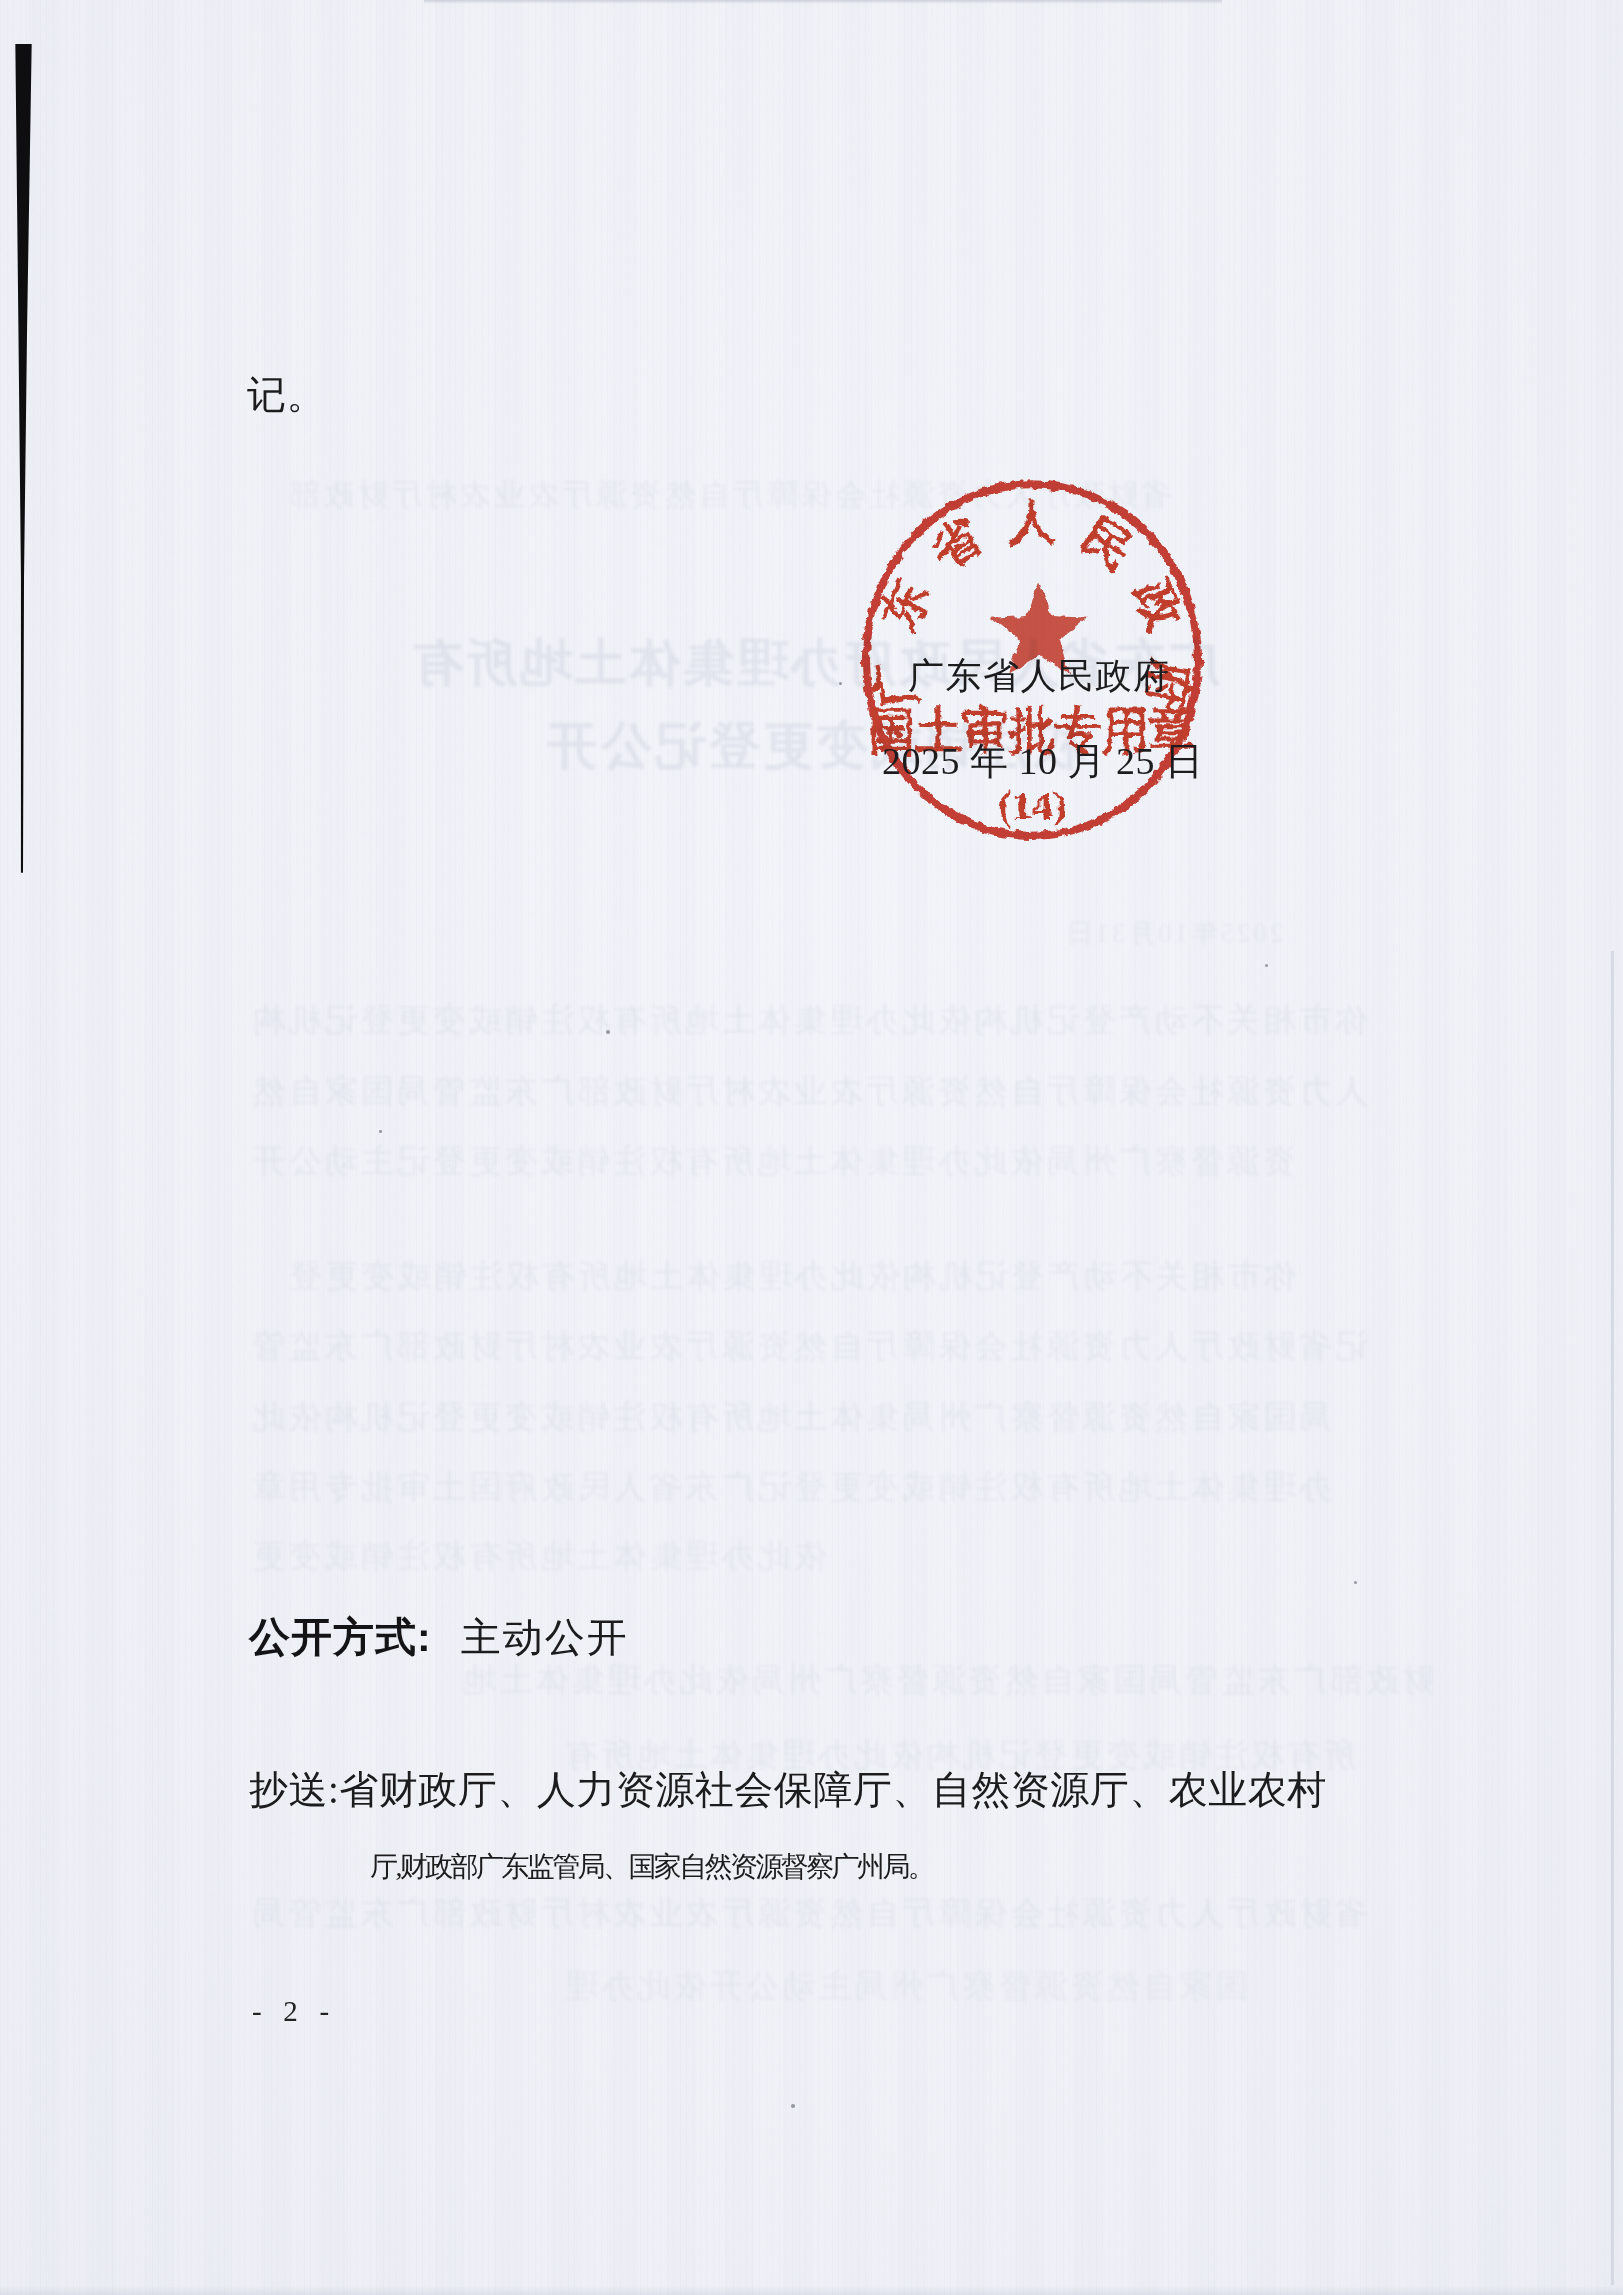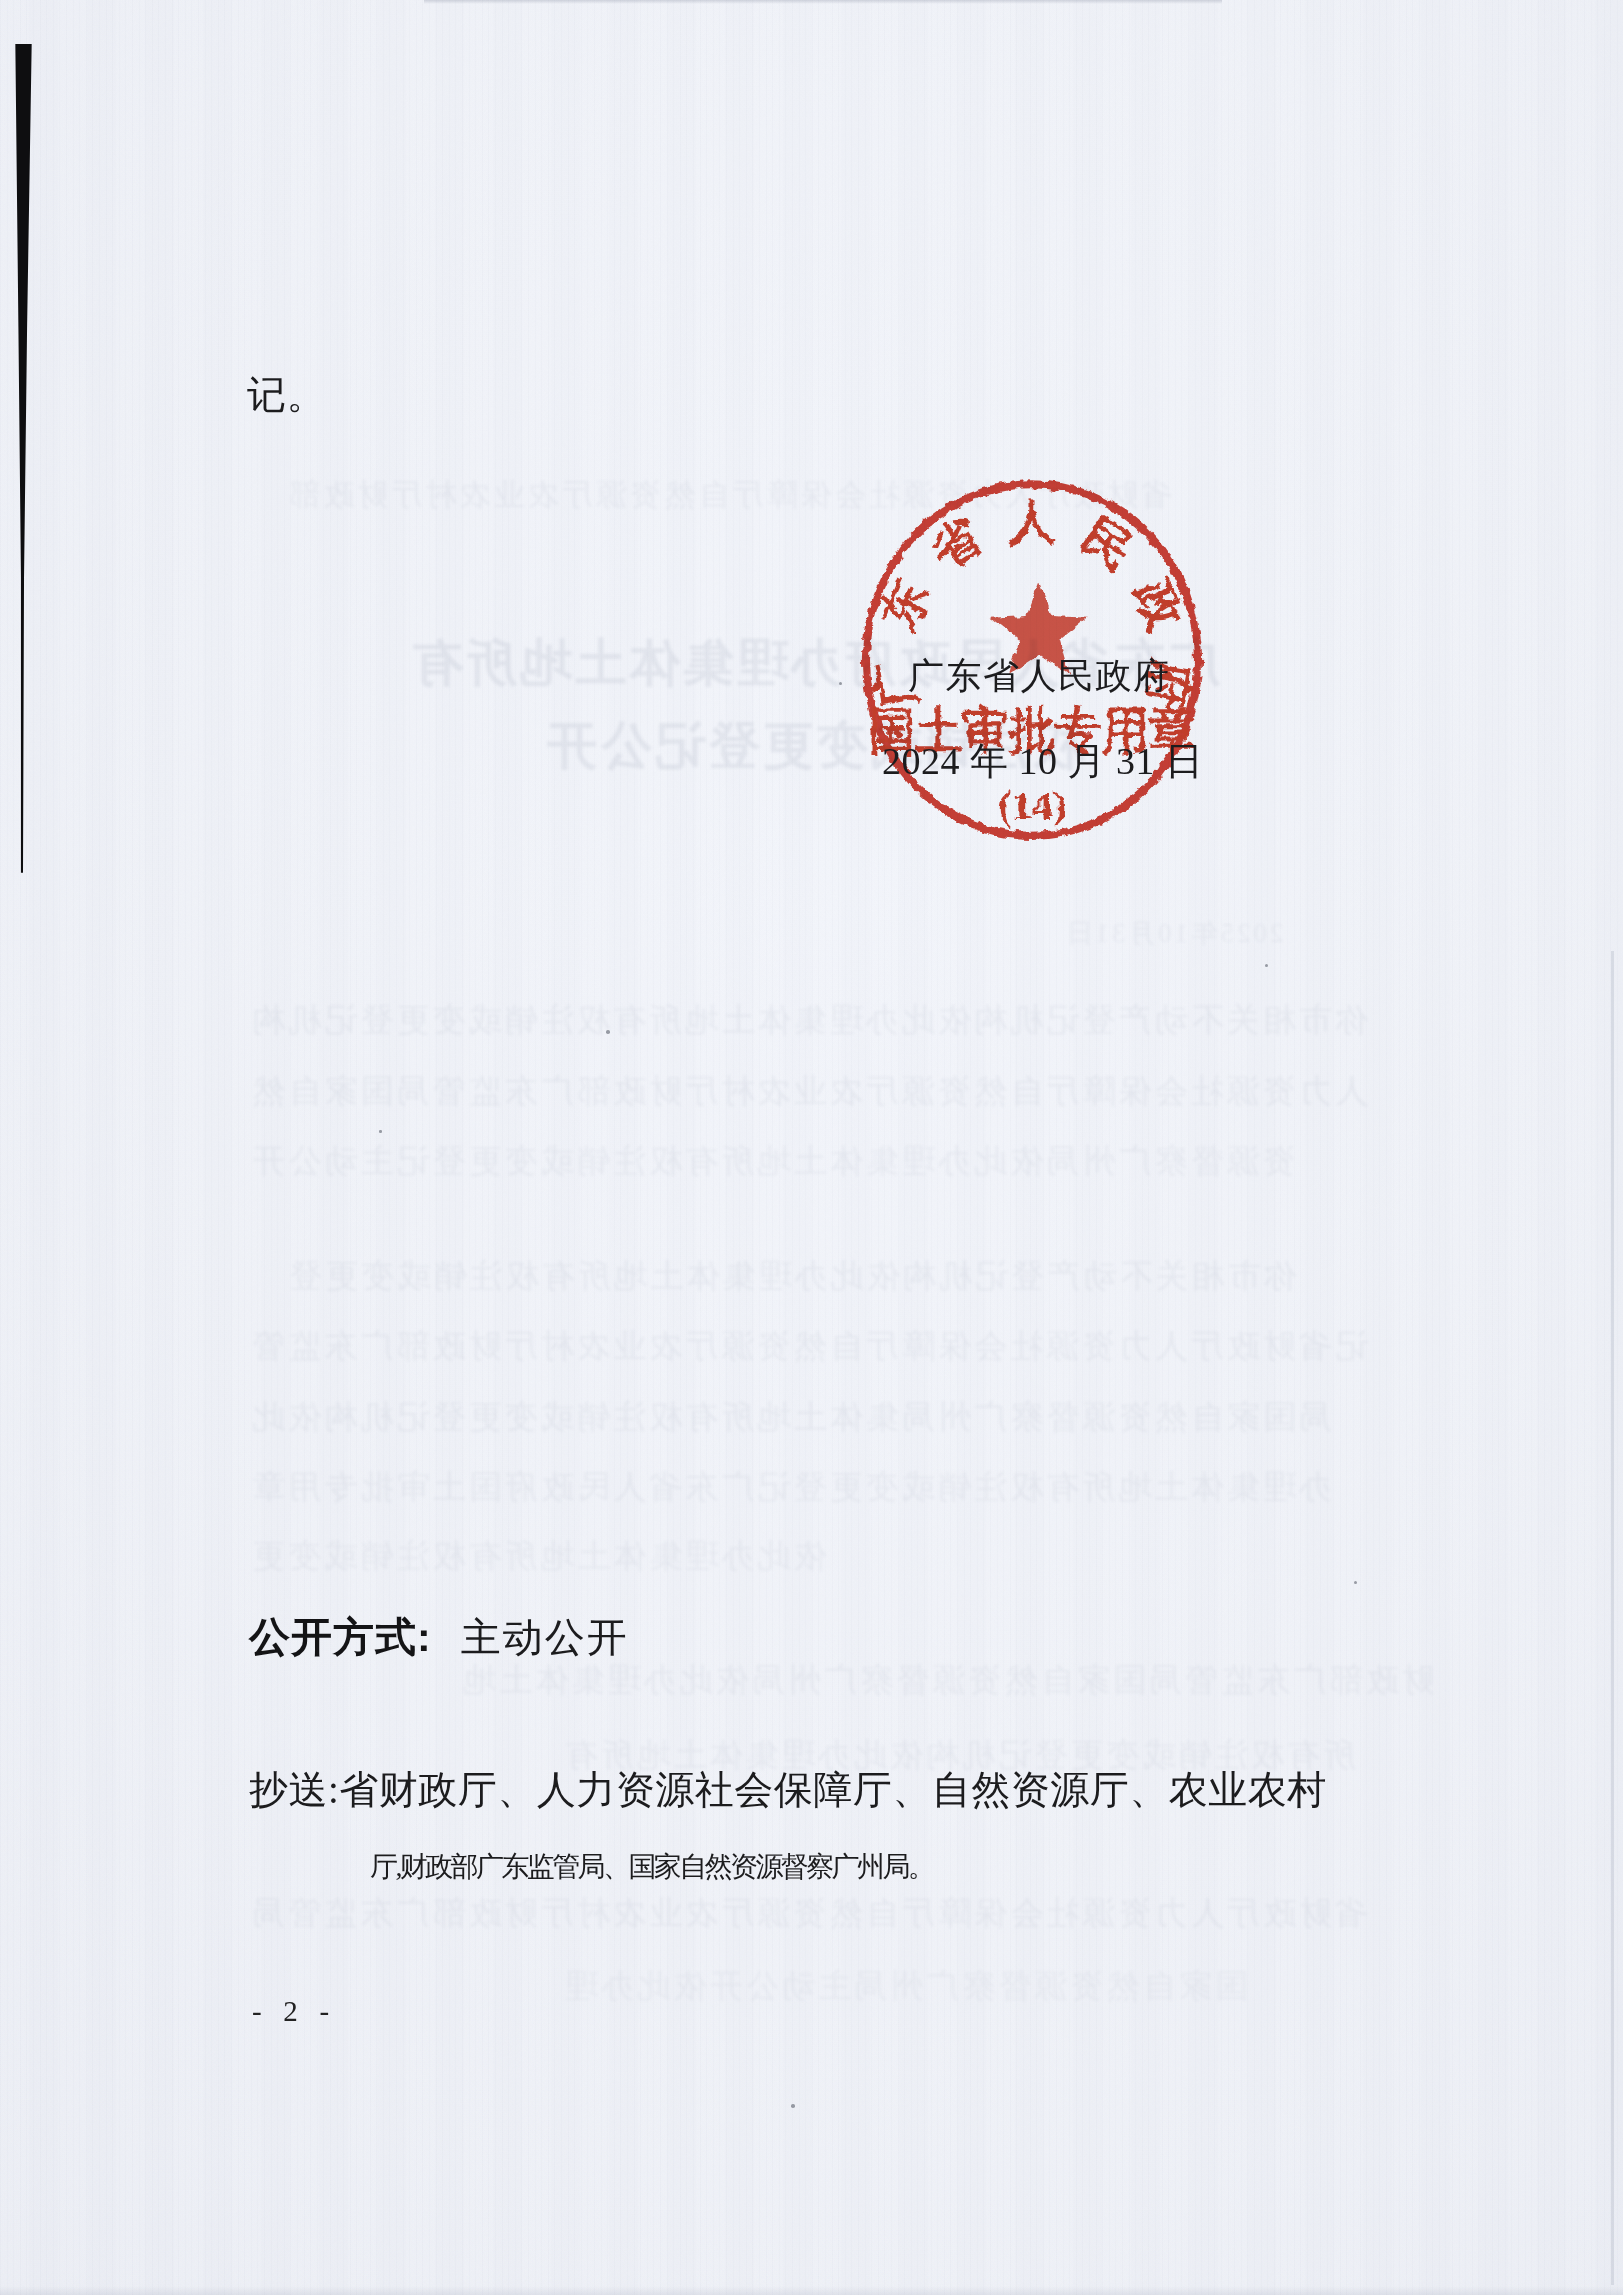--- a/index.html
+++ b/index.html
@@ -102,21 +102,21 @@
         <text transform="translate(600,260) rotate(66.7)" dominant-baseline="central">政</text>
         <text transform="translate(618,415) rotate(100)" dominant-baseline="central">府</text>
       </g>
       <polygon fill="#c9301f" fill-opacity="0.88" points="364,216 388.7,282 459.1,285.1 403.9,329 422.8,396.9 364,358 305.2,396.9 324.1,329 268.9,285.1 339.3,282"></polygon>
       <text x="350" y="540" textLength="640" lengthAdjust="spacingAndGlyphs" text-anchor="middle" font-size="100" font-weight="700" fill="#c9301f" class="seal-text">国土审批专用章</text>
       <text x="350" y="680" text-anchor="middle" font-size="80" font-weight="600" fill="#c9301f" class="seal-text">(14)</text>
     </g>
   </svg>
 
   <div class="abs ink sig-line">广东省人民政府</div>
-  <div class="abs ink date-line">2024 年 10 月 31 日</div>
+  <div class="abs ink date-line">2025 年 10 月 25 日</div>
 
   <div class="abs ink cc-line1">抄送:省财政厅、人力资源社会保障厅、自然资源厅、农业农村</div>
 
   <div class="abs disclosure">
     <span class="lbl">公开方式:</span><span class="val">主动公开</span>
   </div>
   <div class="abs ink cc-line2">厅,财政部广东监管局、国家自然资源督察广州局。</div>
 
   <div class="abs page-num">- 2 -</div>
 

